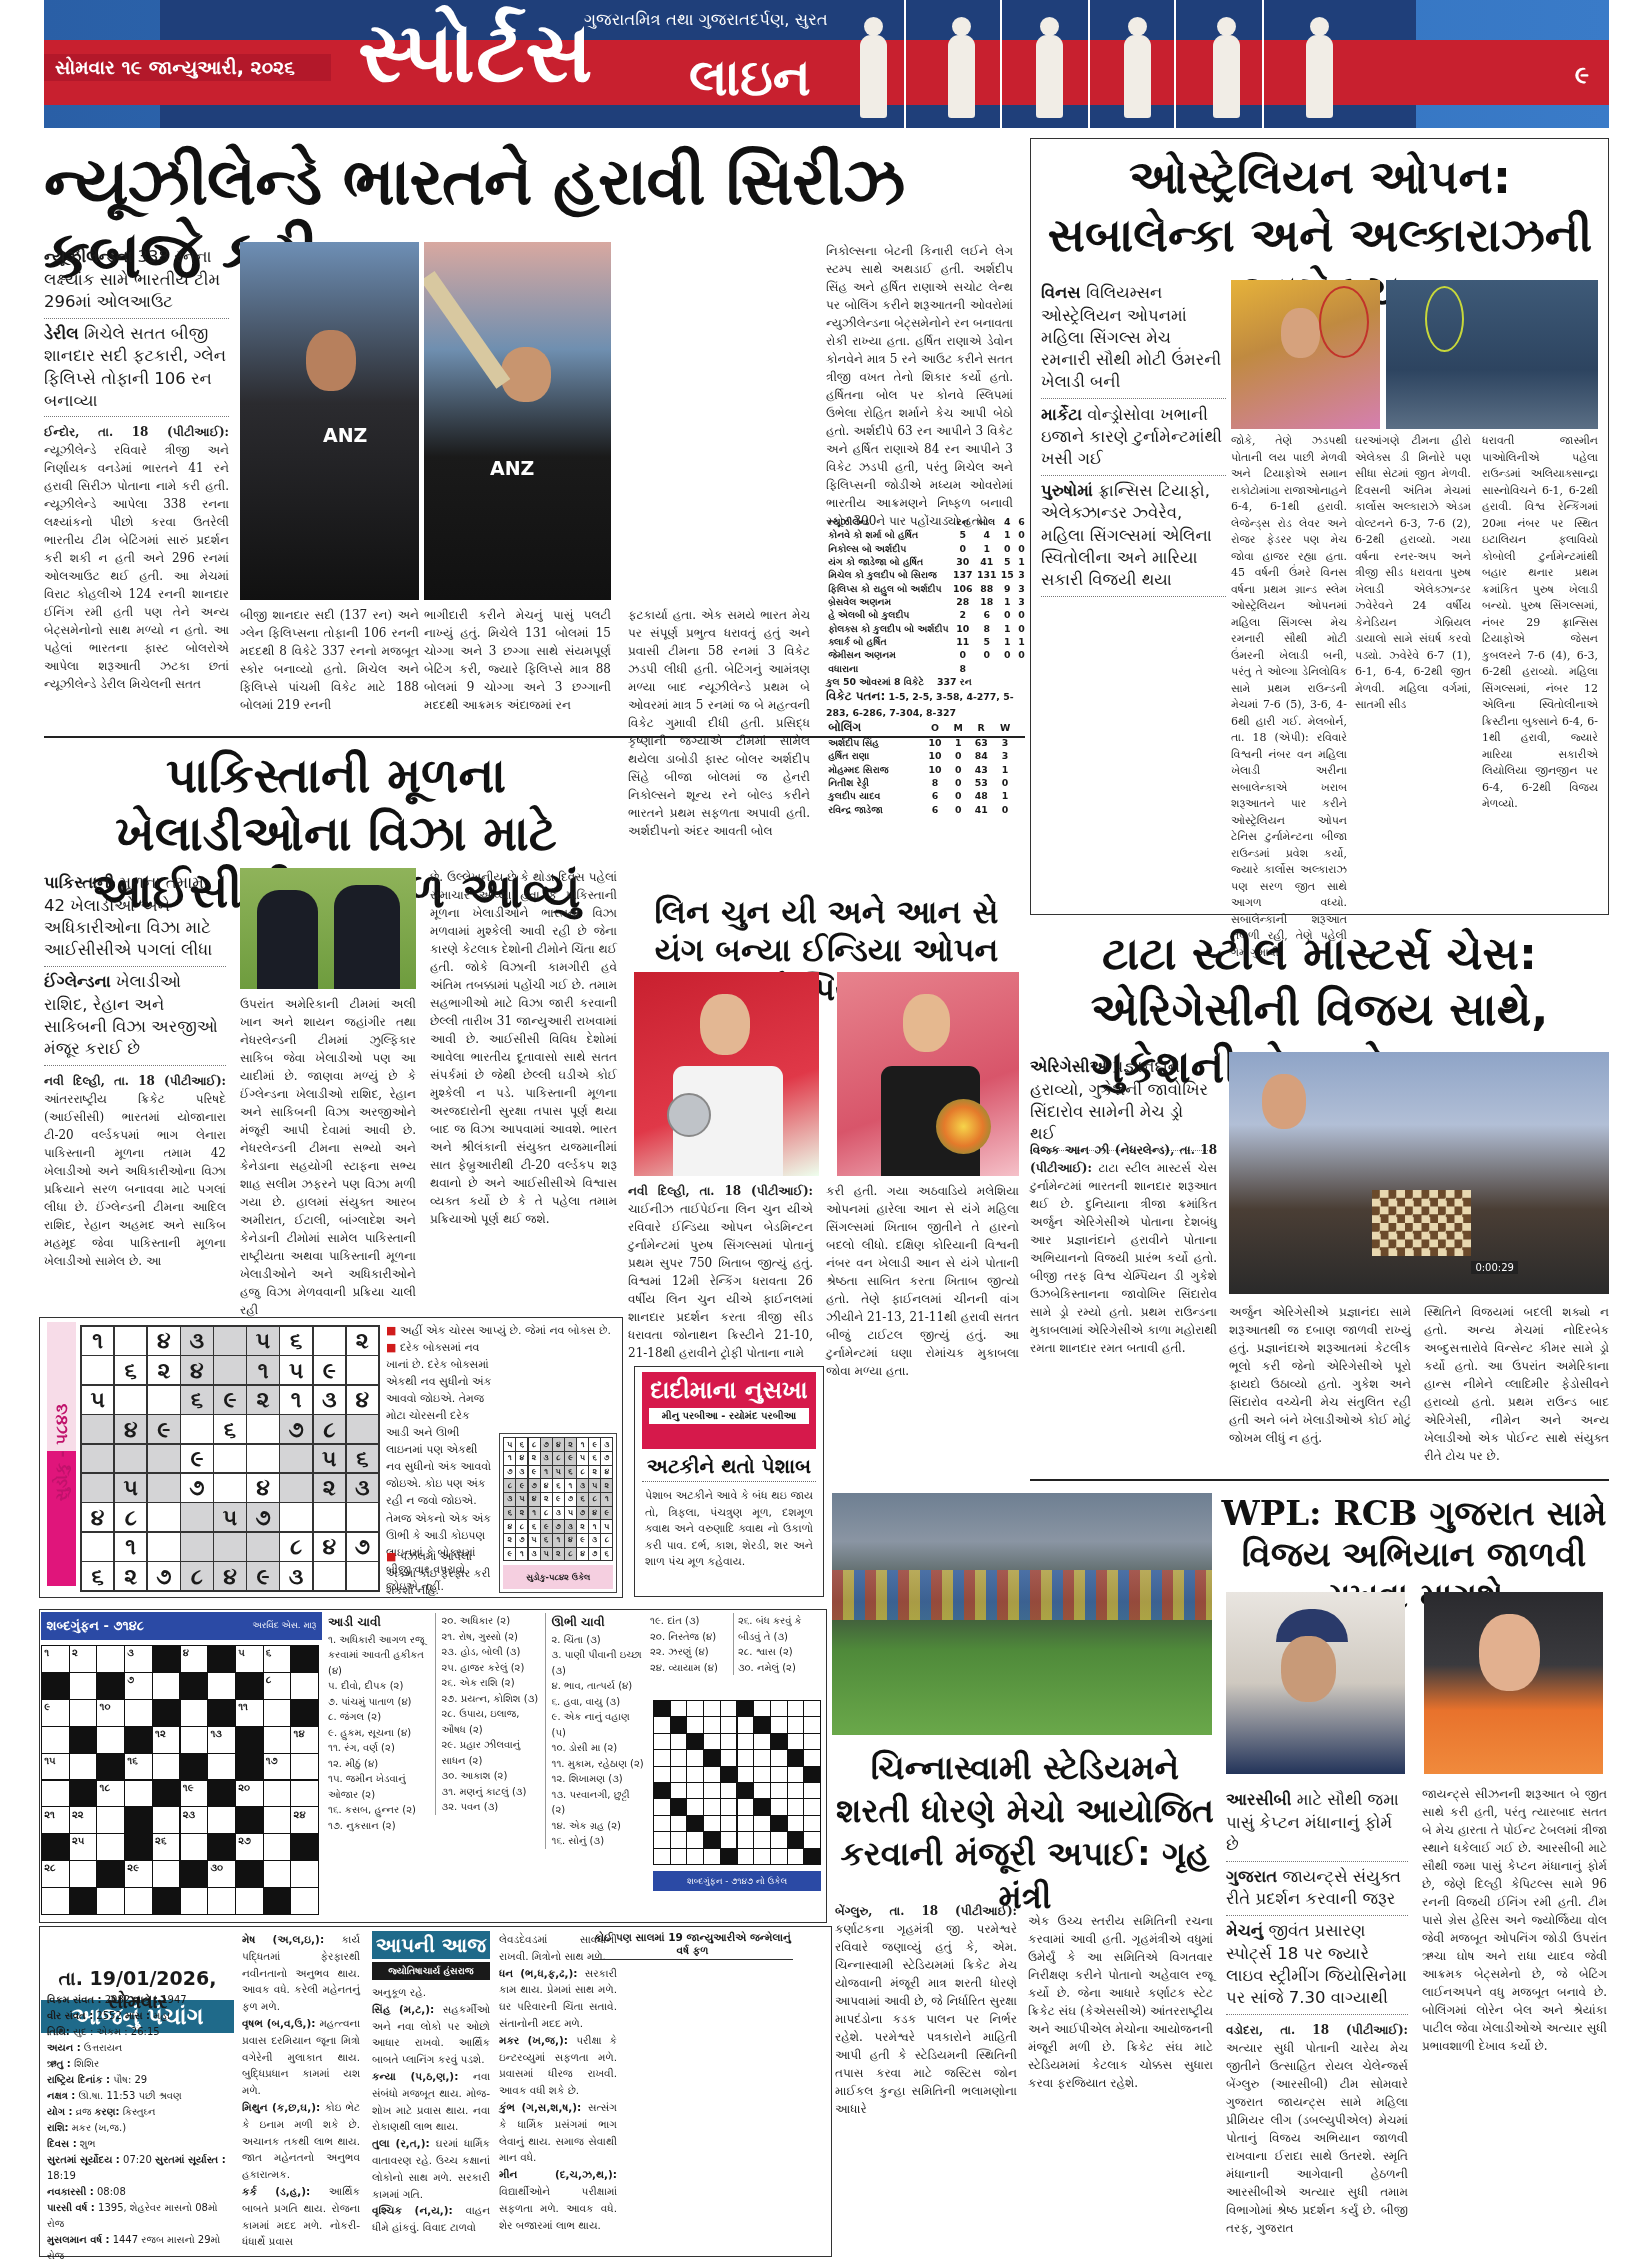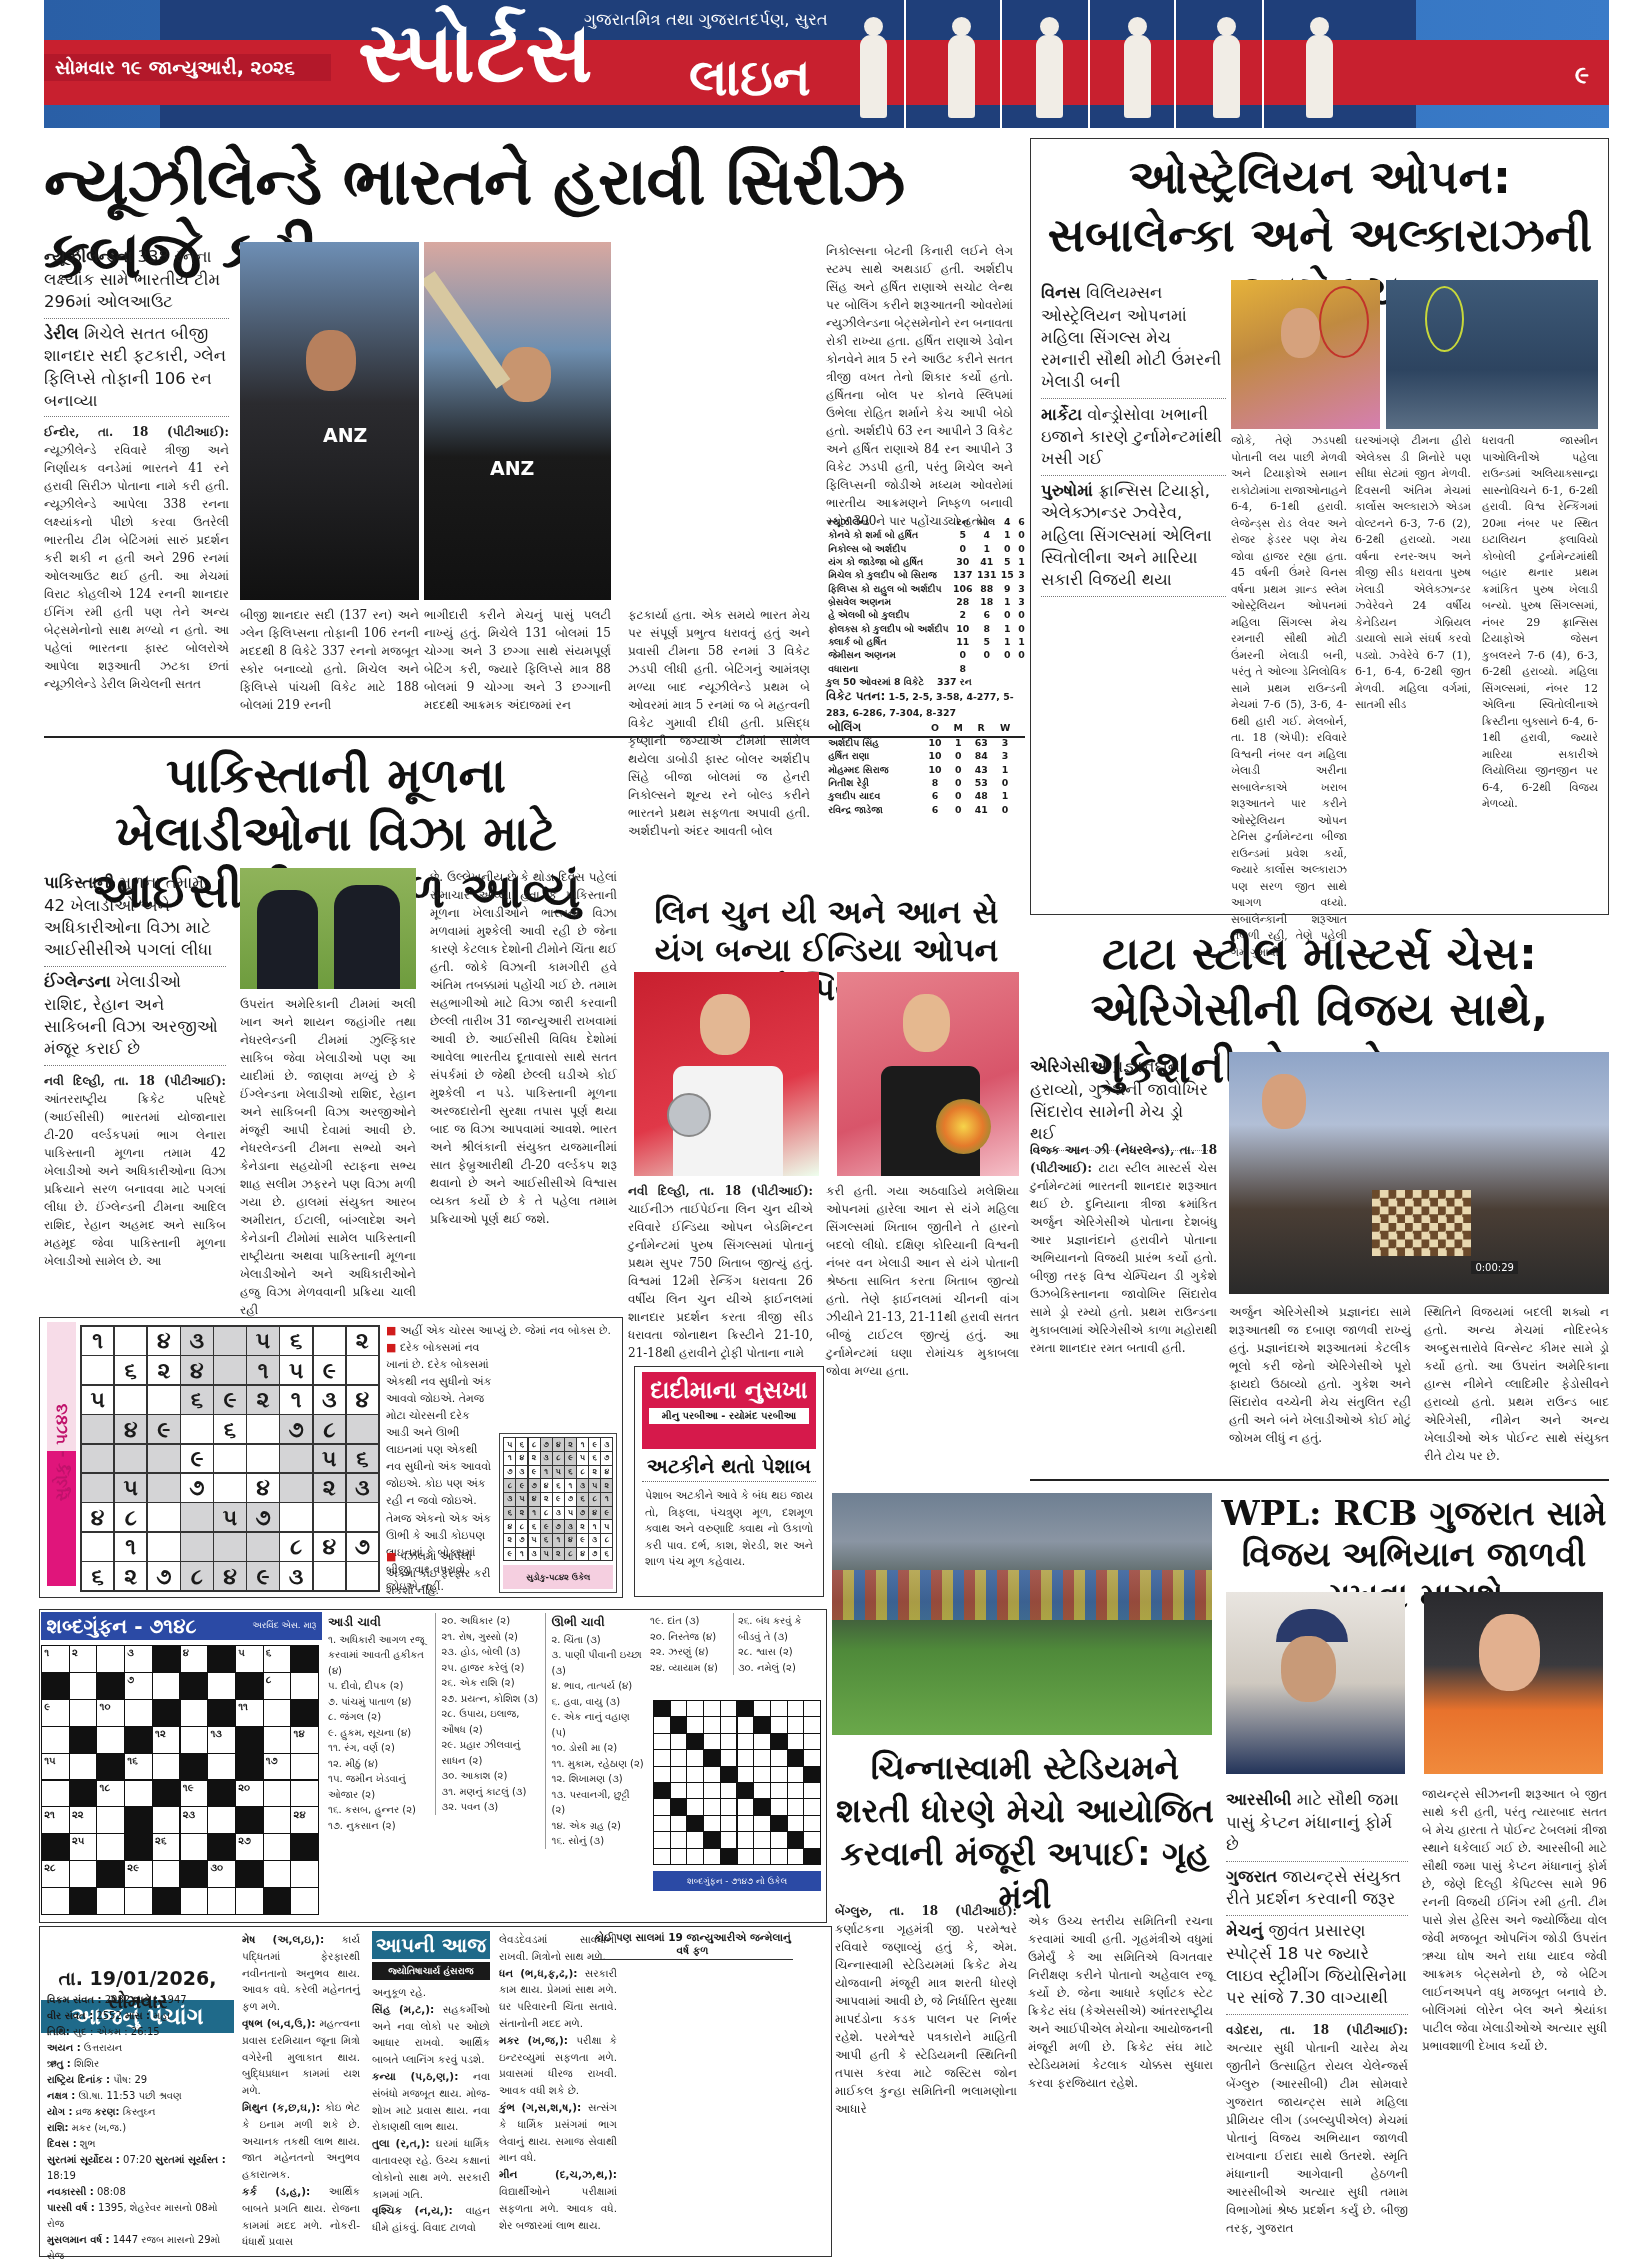--- a/index.html
+++ b/index.html
@@ -549,21 +549,21 @@
 <div class="abs" style="left:1226px;top:1785px;width:182px;">
   <div class="kicker"><b>આરસીબી</b><span> માટે સૌથી જમા પાસું કેપ્ટન મંધાનાનું ફોર્મ છે</span></div>
   <div class="kicker"><b>ગુજરાત</b><span> જાયન્ટ્સે સંયુક્ત રીતે પ્રદર્શન કરવાની જરૂર</span></div>
   <div class="kicker"><b>મેચનું</b><span> જીવંત પ્રસારણ સ્પોર્ટ્સ 18 પર જ્યારે લાઇવ સ્ટ્રીમીંગ જિયોસિનેમા પર સાંજે 7.30 વાગ્યાથી</span></div>
   <div class="body-text" style="margin-top:6.6px;"><b>વડોદરા, તા. 18 (પીટીઆઈ):</b> <span>અત્યાર સુધી પોતાની ચારેય મેચ જીતીને ઉત્સાહિત રોયલ ચેલેન્જર્સ બેંગ્લુરુ (આરસીબી) ટીમ સોમવારે ગુજરાત જાયન્ટ્સ સામે મહિલા પ્રીમિયર લીગ (ડબલ્યુપીએલ) મેચમાં પોતાનું વિજય અભિયાન જાળવી રાખવાના ઈરાદા સાથે ઉતરશે. સ્મૃતિ મંધાનાની આગેવાની હેઠળની આરસીબીએ અત્યાર સુધી તમામ વિભાગોમાં શ્રેષ્ઠ પ્રદર્શન કર્યું છે. બીજી તરફ, ગુજરાત</span></div>
 </div>
 <div class="abs body-text" style="left:1422px;top:1785px;width:185px;">જાયન્ટ્સે સીઝનની શરૂઆત બે જીત સાથે કરી હતી, પરંતુ ત્યારબાદ સતત બે મેચ હારતા તે પોઈન્ટ ટેબલમાં ત્રીજા સ્થાને ધકેલાઈ ગઈ છે. આરસીબી માટે સૌથી જમા પાસું કેપ્ટન મંધાનાનું ફોર્મ છે, જેણે દિલ્હી કેપિટલ્સ સામે 96 રનની વિજયી ઈનિંગ રમી હતી. ટીમ પાસે ગ્રેસ હેરિસ અને જ્યોર્જિયા વોલ જેવી મજબૂત ઓપનિંગ જોડી ઉપરાંત ઋચા ઘોષ અને રાધા યાદવ જેવી આક્રમક બેટ્સમેનો છે, જે બેટિંગ લાઈનઅપને વધુ મજબૂત બનાવે છે. બોલિંગમાં લોરેન બેલ અને શ્રેયાંકા પાટીલ જેવા ખેલાડીઓએ અત્યાર સુધી પ્રભાવશાળી દેખાવ કર્યો છે.</div>
 
 <div class="box" style="left:39px;top:1609px;width:788px;height:314px;"></div>
 <div class="abs" style="left:41px;top:1612px;width:281px;height:27.5px;background:#2b4aa5;color:#fff;display:flex;align-items:center;justify-content:space-between;padding:0 5.5px;">
-  <span style="font-size:20px;font-weight:bold;">શબ્દગુંફન - ૭૧૪૮</span>
+  <span style="font-size:13px;font-weight:bold;">શબ્દગુંફન - ૭૧૪૮</span>
   <span style="font-size:8.8px;">અરવિંદ એસ. મારૂ</span>
 </div>
 <div class="cw" id="cw-grid" style="left:41px;top:1645px;width:278px;height:270px;">
     <div class="c">
       <span>૧</span>
     </div>
     <div class="c">
       <span>૨</span>
     </div>
     <div class="c"></div>

